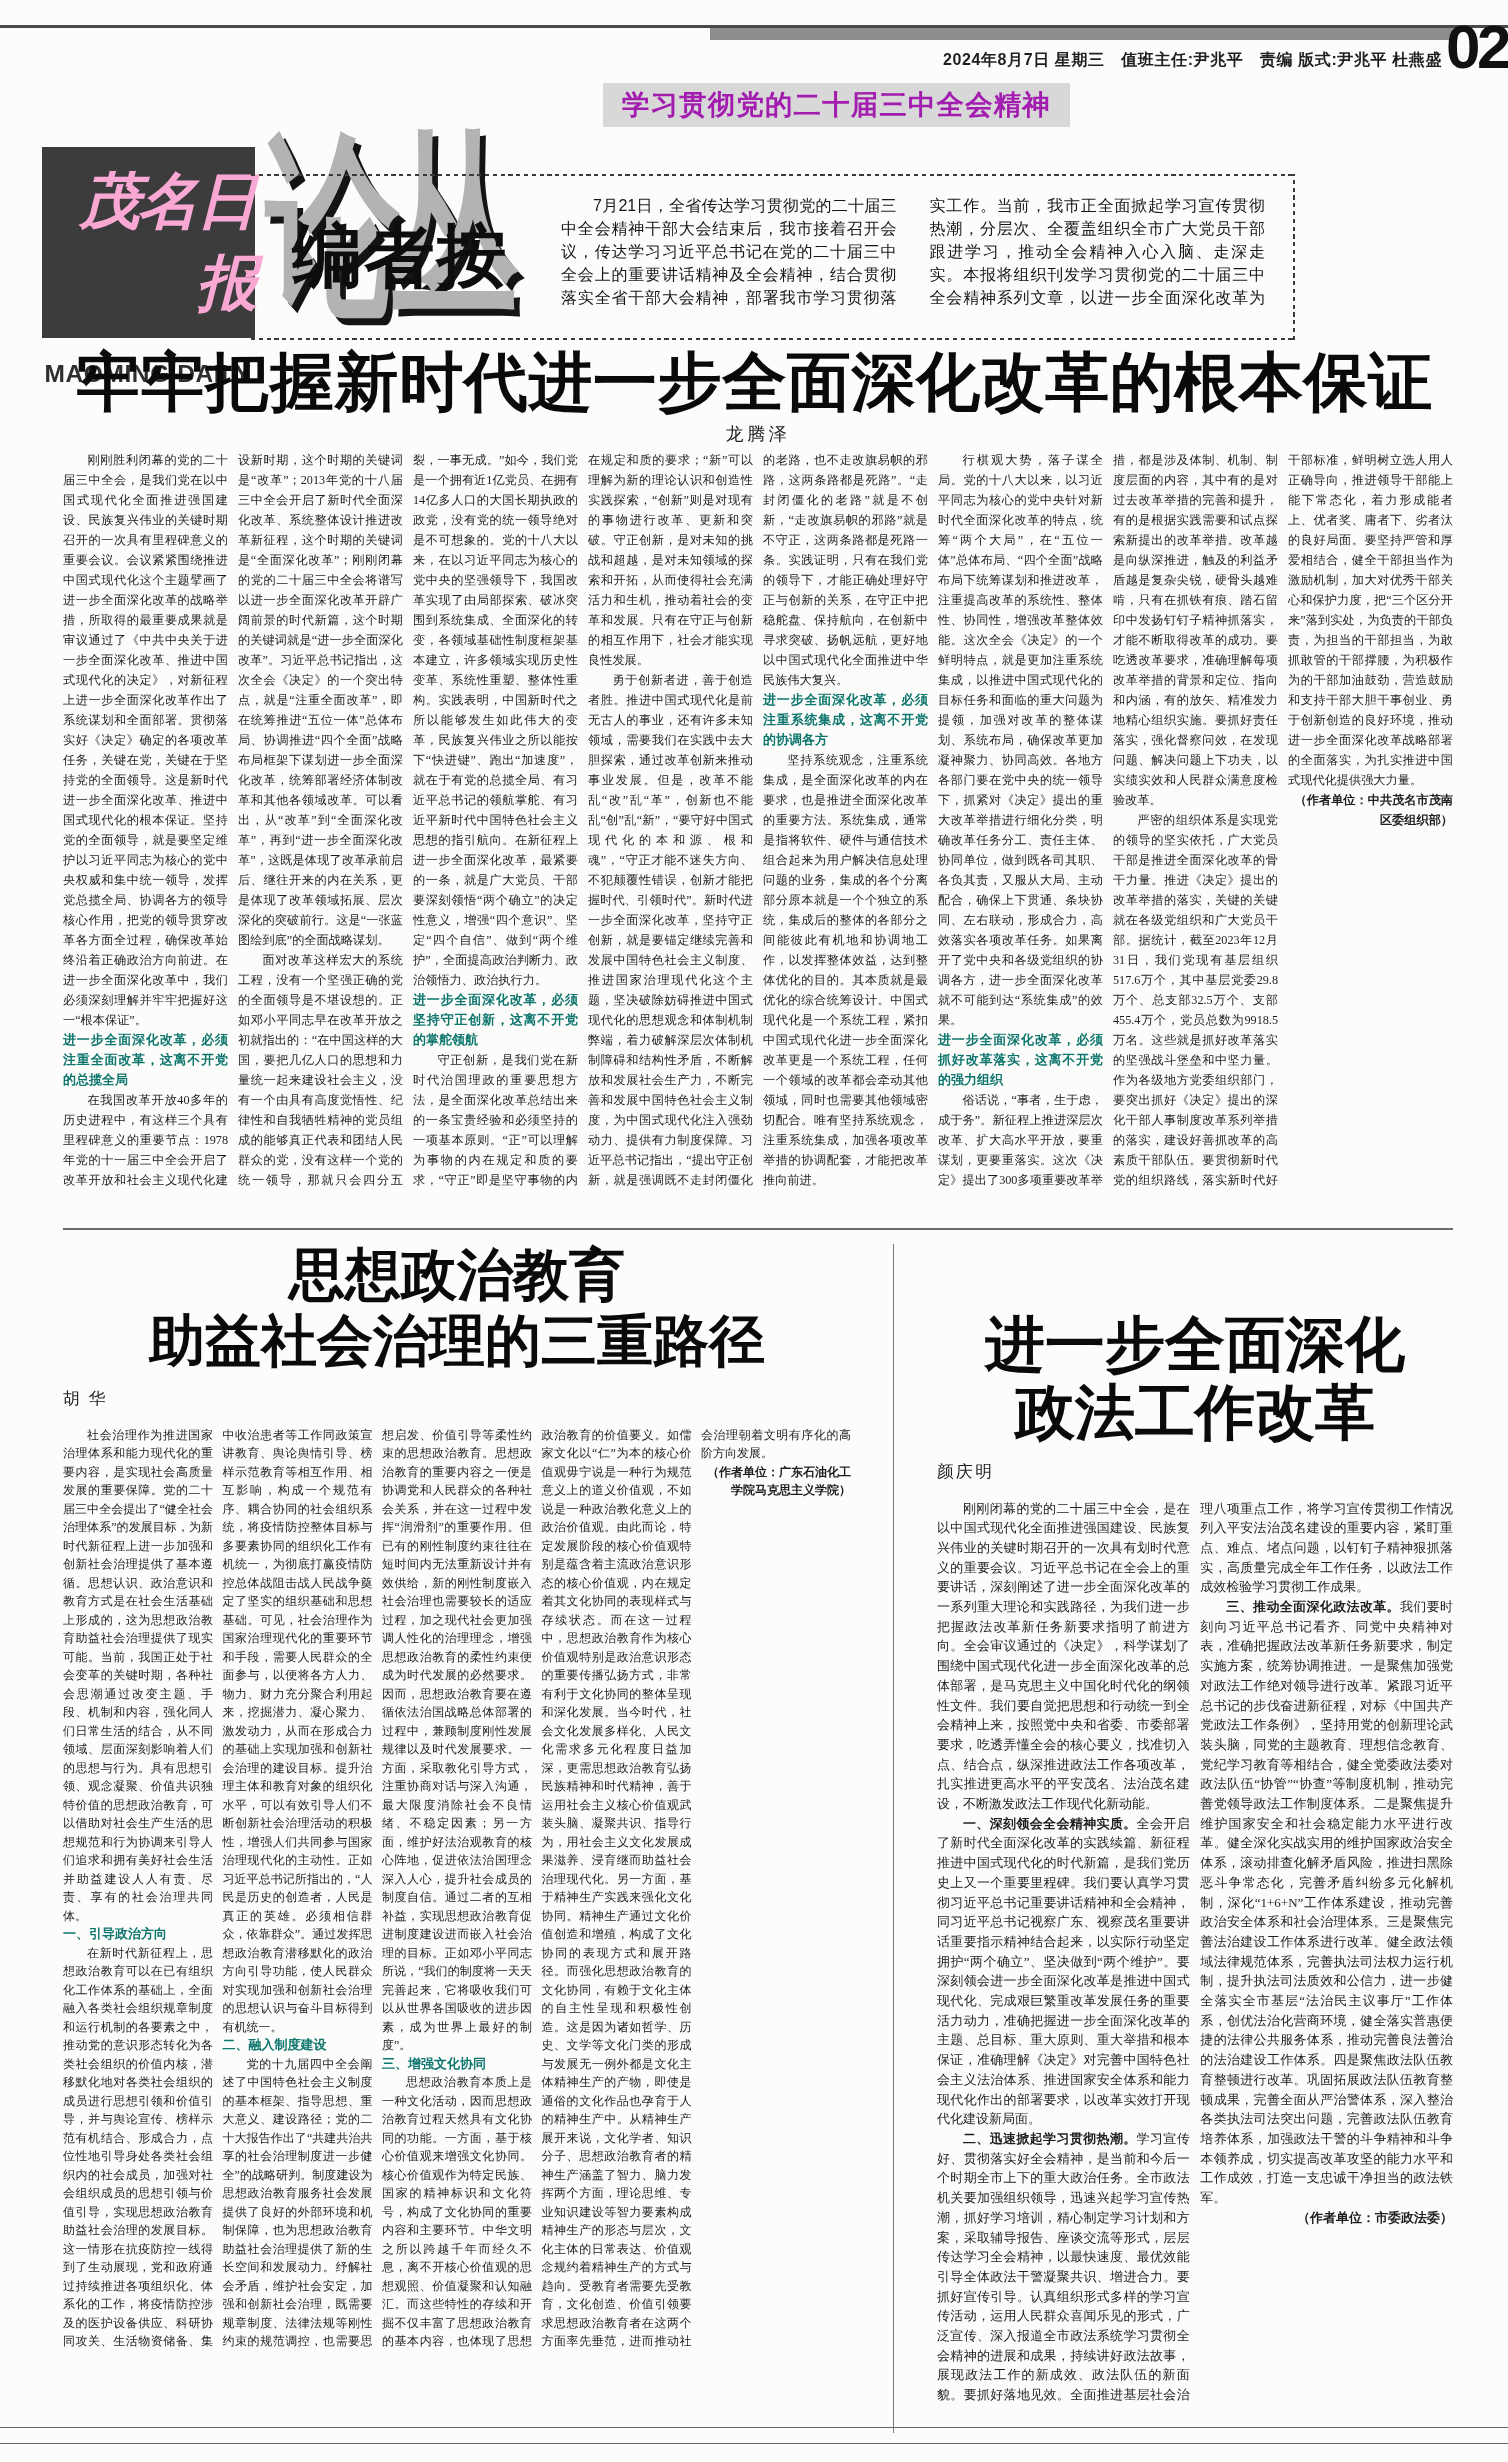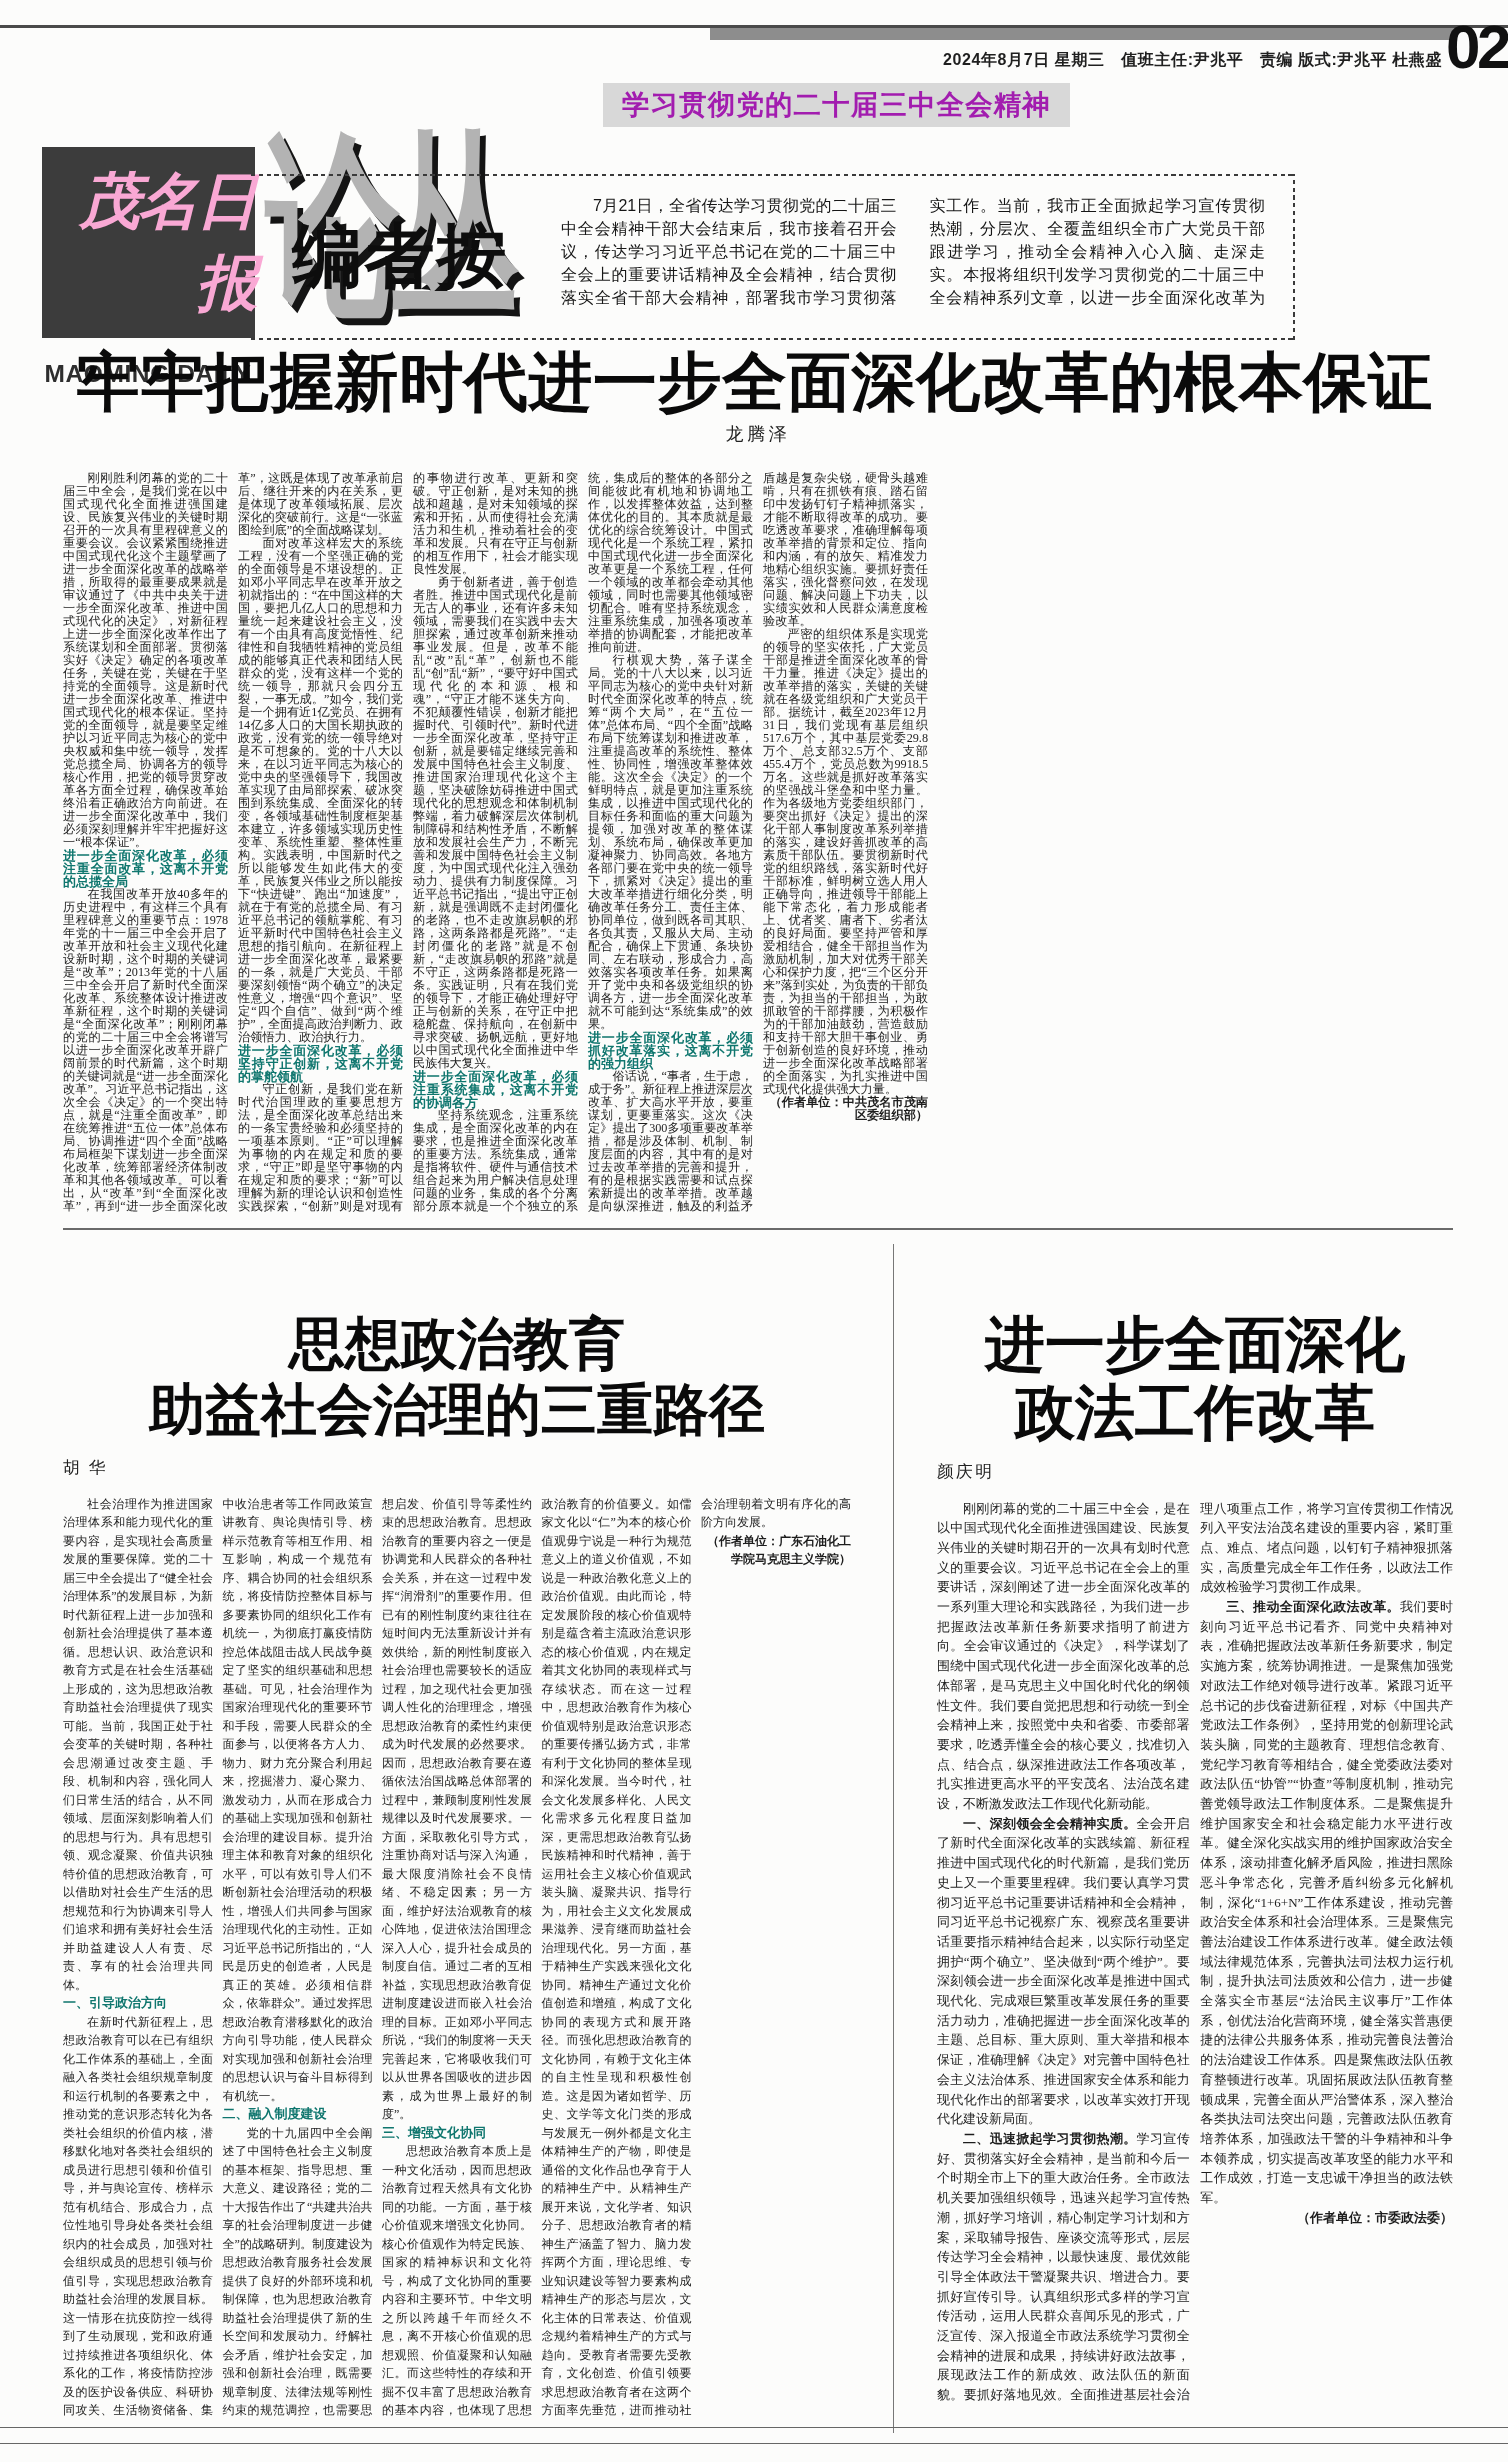--- a/index.html
+++ b/index.html
@@ -36,38 +36,38 @@
     font-size:70px;font-weight:700;color:#0d0d0d;letter-spacing:2.4px;}
   .editor-text{position:absolute;left:310px;top:20px;width:704px;height:134px;
     column-count:2;column-gap:33px;column-fill:auto;
     font-size:16px;line-height:23px;text-align:justify;color:#161616;font-weight:500;overflow:hidden;}
   .editor-text .para{text-indent:2em;}
 
   
   .main-headline{left:36px;top:339px;width:1437px;text-align:center;white-space:nowrap;
     font-size:64px;font-weight:700;color:#0a0a0a;letter-spacing:0.6px;}
   .main-byline{left:63px;top:422px;width:1390px;text-align:center;font-size:18px;color:#222;letter-spacing:3.6px;}
-  .main-body{left:63px;top:472px;width:1390px;height:747px;
+  .main-body{left:63px;top:450px;width:1390px;height:747px;
     column-count:8;column-gap:10px;column-fill:auto;overflow:hidden;
-    font-size:12.2px;line-height:13px;text-align:justify;color:#1d1d1d;}
+    font-size:12.2px;line-height:20px;text-align:justify;color:#1d1d1d;}
   .para{text-indent:2em;}
   .subhead{font-family:"Liberation Sans","DejaVu Sans",sans-serif;font-weight:700;font-size:13px;color:#0f766e;}
   .credit{font-weight:700;text-align:right;}
   .para b{font-family:"Liberation Sans","DejaVu Sans",sans-serif;font-weight:700;}
 
   
   .mid-rule{left:63px;top:1228px;width:1390px;height:1.8px;background:#6a6a6a;}
   .v-divider{left:893px;top:1244px;width:1.2px;height:1189px;background:#777;}
   .bottom-rule-1{left:0;top:2427px;width:1508px;height:1.2px;background:#666;}
   .bottom-rule-2{left:0;top:2443px;width:1508px;height:1.2px;background:#666;}
 
   
   .article-lower{overflow:hidden;}
   .lower-headline{text-align:center;font-weight:700;color:#0a0a0a;white-space:nowrap;}
-  .left-art{left:63px;top:1241px;width:788px;height:1190px;}
+  .left-art{left:63px;top:1172px;width:788px;height:1190px;}
   .left-art .lower-headline{font-size:56px;line-height:66px;}
   .right-art{left:937px;top:1241px;width:516px;height:1190px;}
   .right-art .lower-headline{font-size:60px;line-height:68px;}
   .hl-wrap{margin-top:70px;}
   .lower-byline{font-size:16.7px;letter-spacing:2.4px;color:#222;margin-top:13px;}
   .left-body{margin:15.5px auto 0;width:788px;height:926px;
     column-count:5;column-gap:9.5px;column-fill:auto;overflow:hidden;
     font-size:12px;line-height:18.5px;text-align:justify;color:#1d1d1d;}
   .right-body{margin:15.5px auto 0;width:516px;height:924px;
     column-count:2;column-gap:10.7px;column-fill:auto;overflow:hidden;

